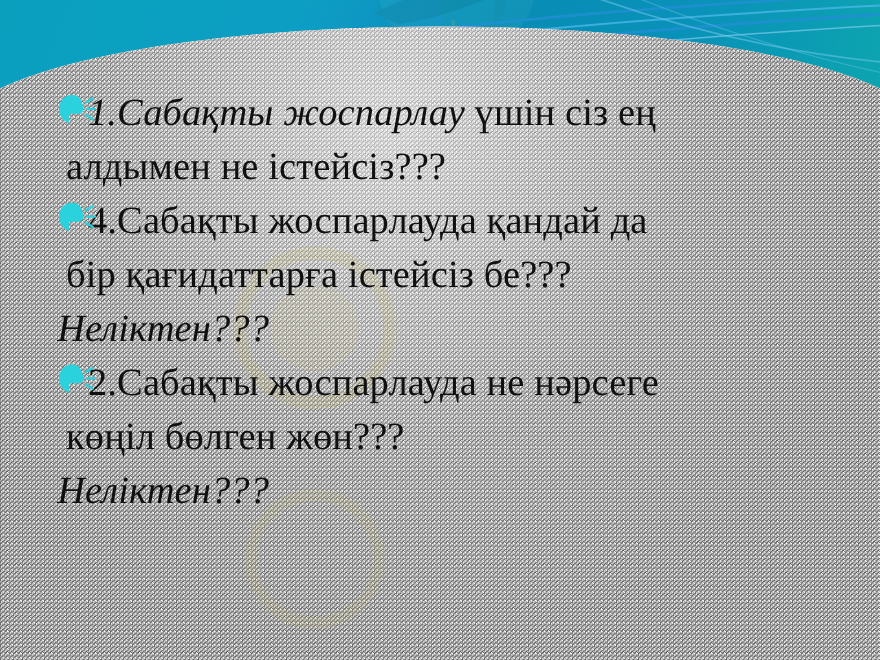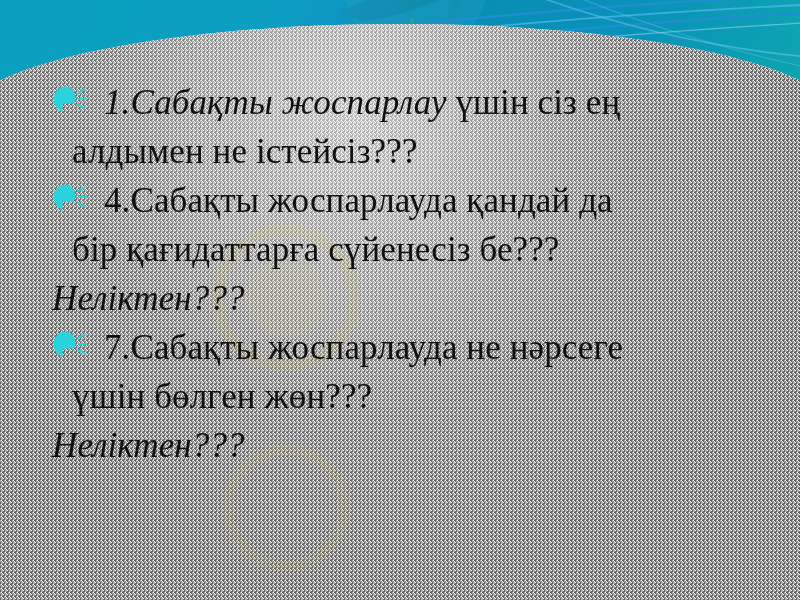--- a/index.html
+++ b/index.html
@@ -166,26 +166,26 @@
 
   .line {
     color: #101010;
     font-size: 35px;
     line-height: 49px;
     white-space: nowrap;
     letter-spacing: 0.1px;
   }
 
   .line.first {
-    padding-left: 70px;
+    padding-left: 46px;
     text-indent: -6px;
   }
 
   .line.cont {
-    padding-left: 32px;
+    padding-left: 20px;
   }
 
   .it { font-style: italic; }
   .up { font-style: normal; }
 
   .line.italic-line {
     font-style: italic;
     padding-left: 12px;
   }
 
@@ -274,43 +274,43 @@
             <line x1="26.0" y1="8.2" x2="32.4" y2="4.4"></line>
             <line x1="27.2" y1="14.0" x2="34.4" y2="14.0"></line>
             <line x1="26.0" y1="19.6" x2="32.4" y2="23.4"></line>
           </g>
         </svg>
       </span>
       <div class="line first">
         <span class="up"> 4.Сабақты жоспарлауда қандай да</span>
       </div>
       <div class="line cont">
-        <span class="up">бір қағидаттарға сүйенесіз бе???</span>
+        <span class="up">бір қағидаттарға істейсіз бе???</span>
       </div>
       <div class="line italic-line">
         <span>Неліктен???</span>
       </div>
     </div>
 
     <div class="bullet-item">
       <span class="marker">
         <svg viewBox="0 0 36 30" width="36" height="30" aria-hidden="true">
           <path d="M13.5 1.4 C6.6 1.4 1.6 7.0 1.6 14.0 C1.6 20.0 5.4 25.0 10.6 27.0 L10.6 20.6 C10.6 19.3 11.5 18.5 12.8 18.5 L20.0 18.5 C22.2 18.5 23.6 16.9 23.6 14.6 C23.6 7.2 20.2 1.4 13.5 1.4 Z" fill="#2ad2de"></path>
           <g stroke="#2ad2de" stroke-width="2.1" stroke-linecap="round">
             <line x1="26.0" y1="8.2" x2="32.4" y2="4.4"></line>
             <line x1="27.2" y1="14.0" x2="34.4" y2="14.0"></line>
             <line x1="26.0" y1="19.6" x2="32.4" y2="23.4"></line>
           </g>
         </svg>
       </span>
       <div class="line first">
-        <span class="up"> 7.Сабақты жоспарлауда не нәрсеге</span>
+        <span class="up"> 2.Сабақты жоспарлауда не нәрсеге</span>
       </div>
       <div class="line cont">
-        <span class="up">үшін бөлген жөн???</span>
+        <span class="up">көңіл бөлген жөн???</span>
       </div>
       <div class="line italic-line">
         <span>Неліктен???</span>
       </div>
     </div>
 
   </div>
 </div>
 
 </body></html>

